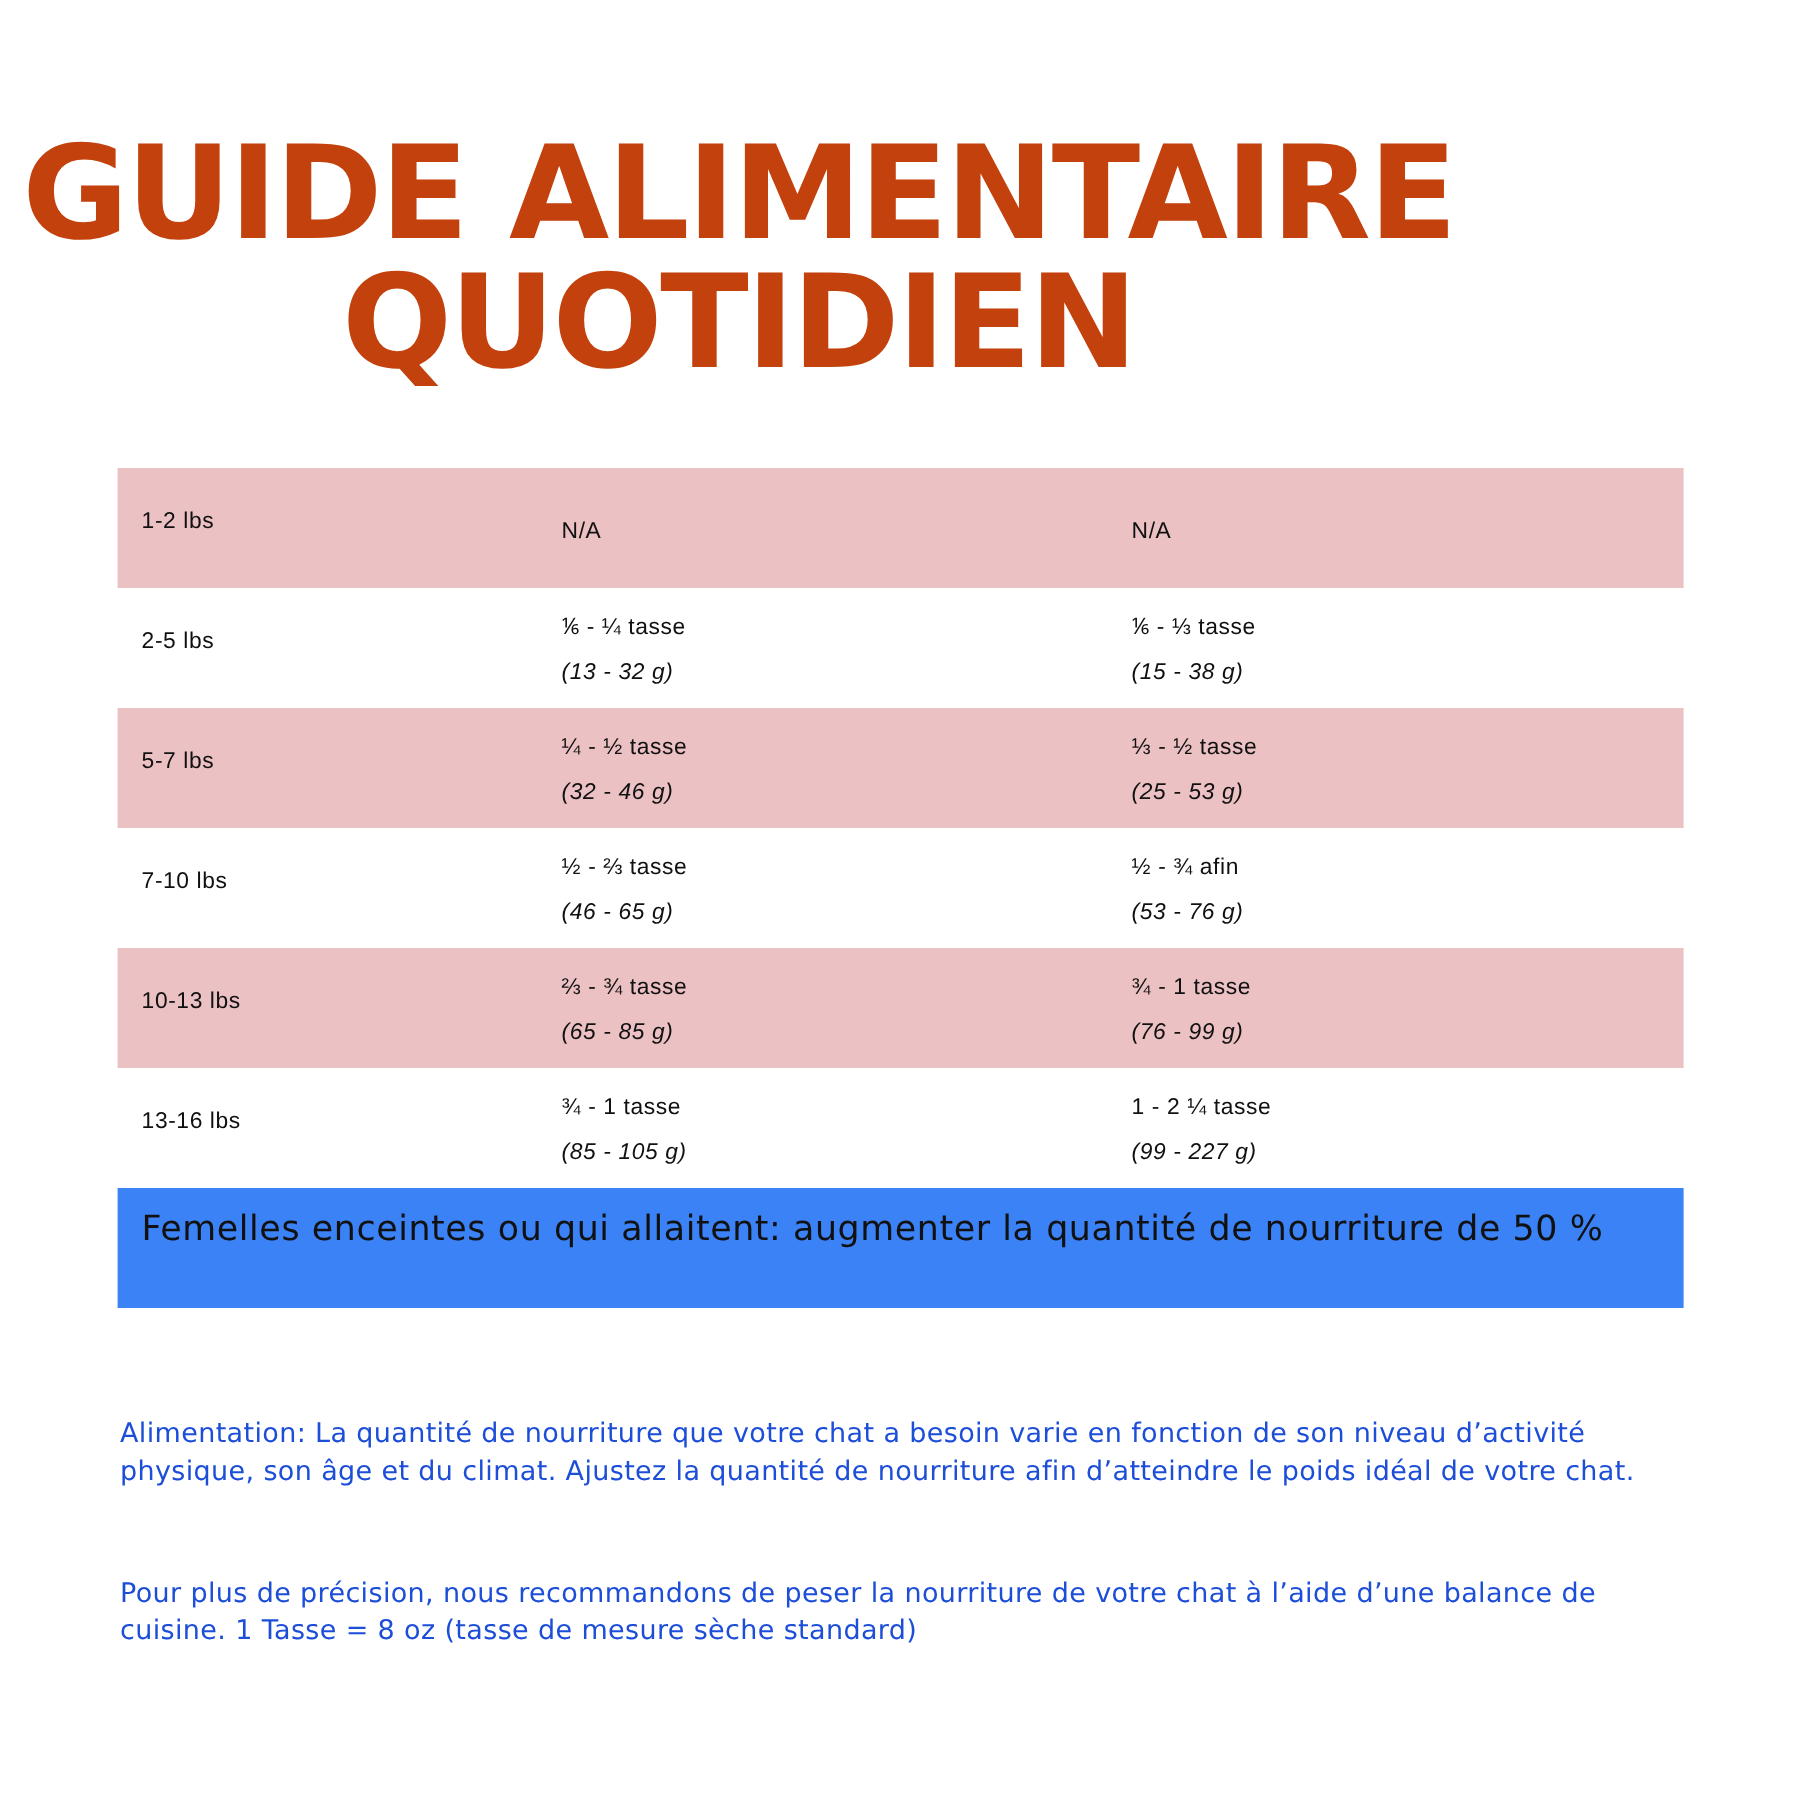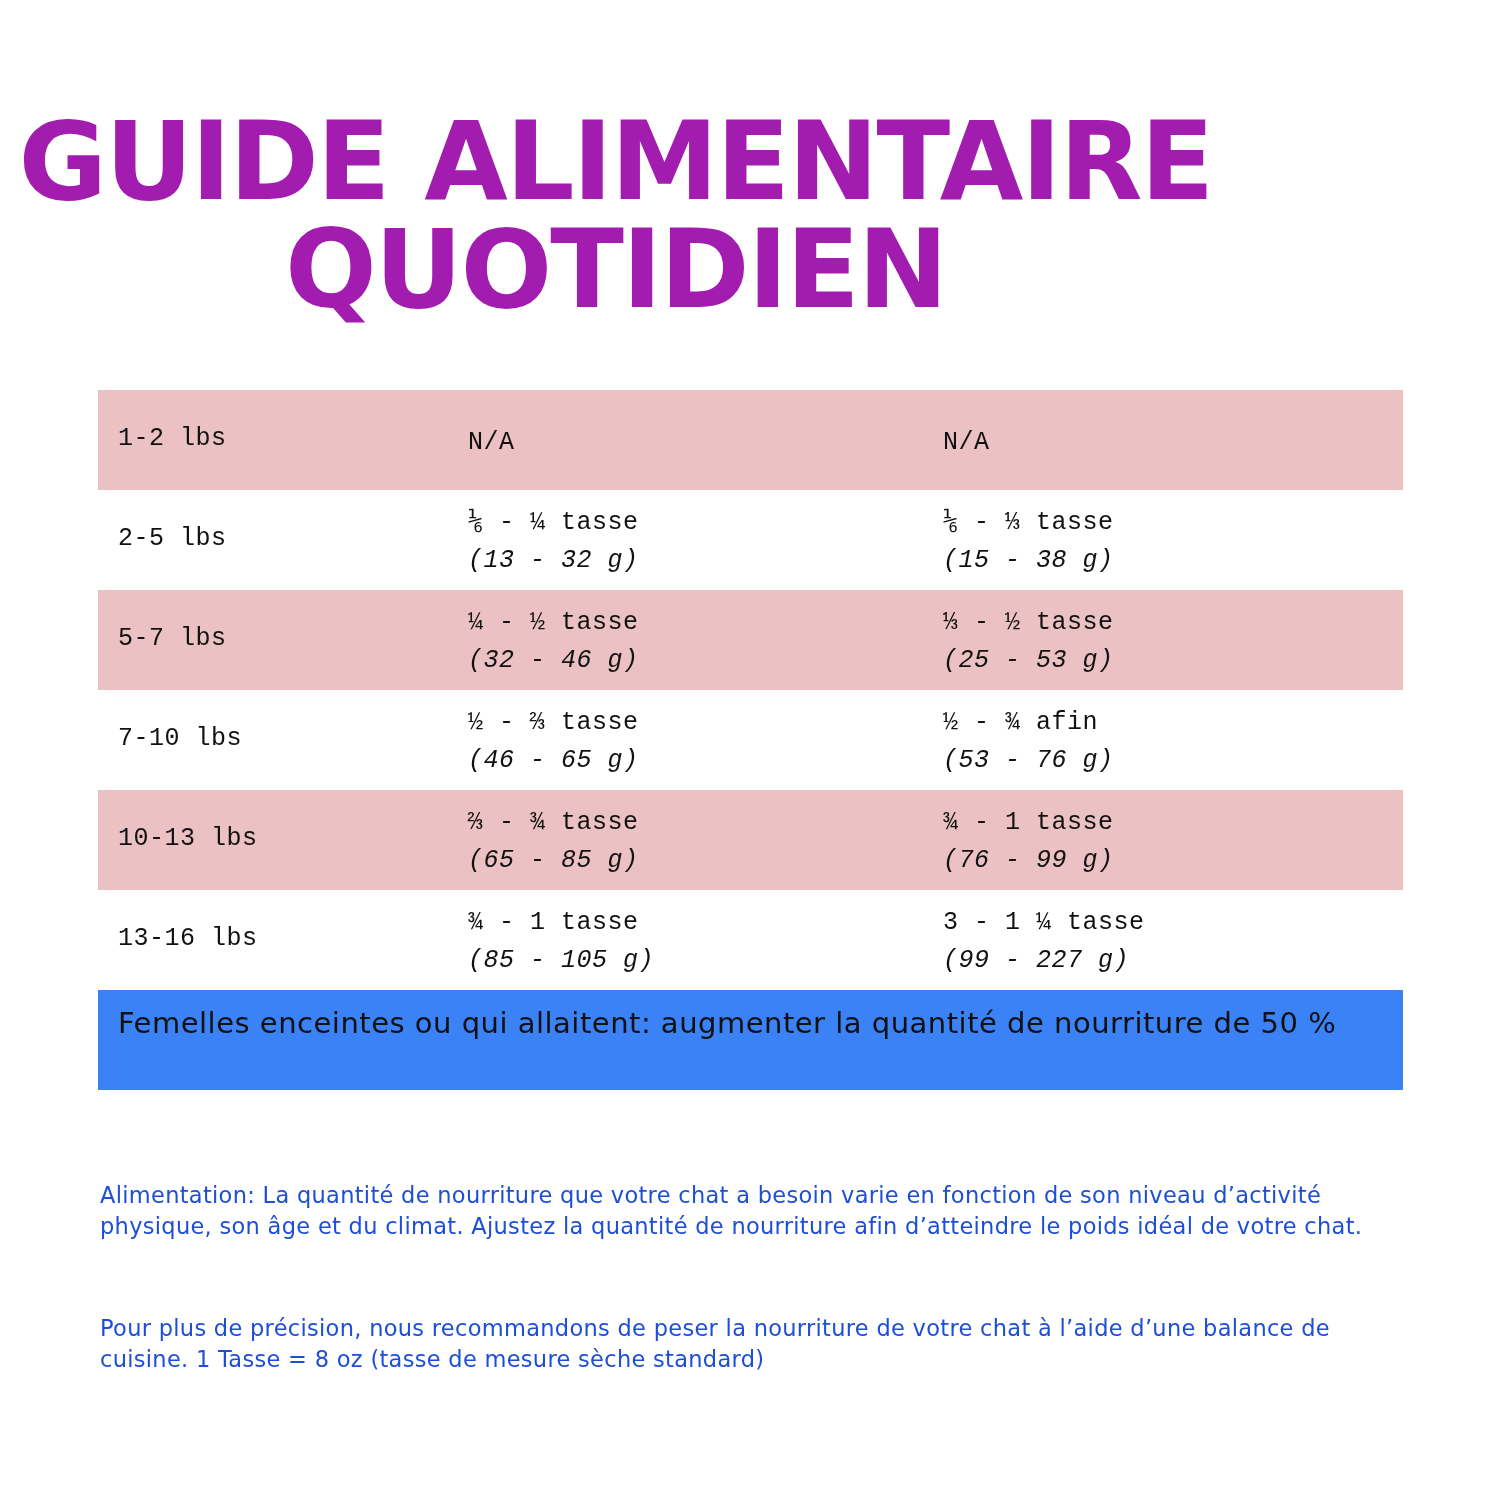--- a/index.html
+++ b/index.html
@@ -19,21 +19,21 @@
       position: absolute;
       left: 0;
       width: 1231px;
       top: 108px;
       text-align: center;
       font-family: "DejaVu Sans", "Liberation Sans", sans-serif;
       font-weight: bold;
       font-size: 108px;
       line-height: 108px;
       letter-spacing: -2px;
-      color: #a21caf;
+      color: #c2410c;
     }
     .title div { height: 108px; }
     .title .line2 { margin-top: 0px; }
 
     .table {
       position: absolute;
       left: 98px;
       top: 390px;
       width: 1305px;
     }
@@ -53,22 +53,22 @@
     .col2 { left: 370px; }
     .col3 { left: 845px; }
 
     .row {
       position: relative;
       height: 100px;
     }
     .row.pink { background: #ecc1c3; }
     .row .cell {
       position: absolute;
-      font-family: Liberation Mono, monospace;
-      font-size: 25px;
+      font-family: Liberation Sans, sans-serif;
+      font-size: 19px;
       color: #111;
       letter-spacing: 0.5px;
     }
     .row .weight {
       left: 20px;
       top: 34px;
     }
     .row .amt {
       top: 14px;
       line-height: 38px;
@@ -175,21 +175,21 @@
     </span>
   </div>
 
   <div class="row">
     <span class="cell weight">13-16 lbs</span>
     <span class="cell amt col2">
       <span class="cup">¾ - 1 tasse</span>
       <span class="g">(85 - 105 g)</span>
     </span>
     <span class="cell amt col3">
-      <span class="cup">3 - 1 ¼ tasse</span>
+      <span class="cup">1 - 2 ¼ tasse</span>
       <span class="g">(99 - 227  g)</span>
     </span>
   </div>
 
   <div class="note-row">
     <span>Femelles enceintes ou qui allaitent: augmenter la quantité de nourriture de 50 %</span>
   </div>
 </div>
 
 <div class="footer p1">Alimentation: La quantité de nourriture que votre chat a besoin varie en fonction de son niveau d’activité physique, son âge et du climat. Ajustez la quantité de nourriture afin d’atteindre le poids idéal de votre chat.</div>

